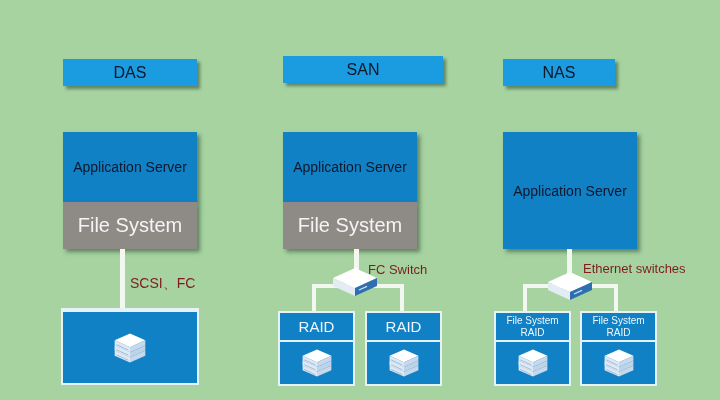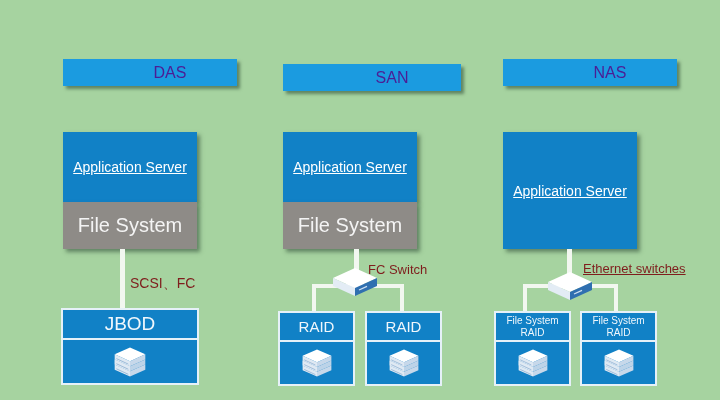--- a/index.html
+++ b/index.html
@@ -1,19 +1,19 @@
 <!DOCTYPE html>
 <html><head>
 <meta charset="utf-8">
 <style>
   html,body{margin:0;padding:0;}
   body{width:720px;height:400px;background:#a6d3a0;position:relative;overflow:hidden;font-family:"Liberation Sans","DejaVu Sans",sans-serif;}
   .abs{position:absolute;}
-  .title{background:#1b9be0;color:#4c1d95;font-size:16px;text-align:center;line-height:27px;height:27px;box-shadow:3px 3px 3px rgba(40,70,50,0.55);padding-left:40px;}
-  .app{background:#1181c6;color:#ffffff;font-size:14px;display:flex;align-items:center;justify-content:center;box-shadow:3px 3px 4px rgba(40,70,50,0.55);text-decoration:underline;}
+  .title{background:#1b9be0;color:#0f172a;font-size:16px;text-align:center;line-height:27px;height:27px;box-shadow:3px 3px 3px rgba(40,70,50,0.55);}
+  .app{background:#1181c6;color:#0f172a;font-size:14px;display:flex;align-items:center;justify-content:center;box-shadow:3px 3px 4px rgba(40,70,50,0.55);}
   .fs{background:#8e8b87;color:#f4f4f4;font-size:20px;display:flex;align-items:center;justify-content:center;box-shadow:3px 3px 4px rgba(40,70,50,0.55);}
   .line{background:#f2f7f0;}
   .label{color:#7f1d1d;font-size:14px;white-space:nowrap;}
   .store{border:2px solid #e6f1f8;background:#e6f1f8;box-sizing:border-box;display:flex;flex-direction:column;}
   .store-head{background:#1181c6;color:#f0f7fc;display:flex;align-items:center;justify-content:center;text-align:center;}
   .store-body{background:#1181c6;margin-top:2px;flex:1;display:flex;align-items:center;justify-content:center;}
   .nas-head{font-size:10px;line-height:12px;}
 </style>
 </head>
 <body>
@@ -42,29 +42,28 @@
     </symbol>
   </defs>
 </svg>
 
 <div class="abs title" style="left:63px;top:59px;width:134px;">DAS</div>
 <div class="abs app" style="left:63px;top:132px;width:134px;height:70px;">Application Server</div>
 <div class="abs fs" style="left:63px;top:202px;width:134px;height:47px;">File System</div>
 <div class="abs line" style="left:120px;top:249px;width:5px;height:60px;"></div>
 <div class="abs label" style="left:130px;top:275px;text-align:right;">SCSI、FC</div>
 <div class="abs store" style="left:61px;top:308px;width:138px;height:77px;">
-  <div class="store-head" style="height:28px;font-size:19px;">JBOD</div>
   <div class="store-body">
     <svg width="34" height="30">
         <use href="#disk"></use>
       </svg>
   </div>
 </div>
 
-<div class="abs title" style="left:283px;top:64px;width:138px;">SAN</div>
+<div class="abs title" style="left:283px;top:56px;width:160px;">SAN</div>
 <div class="abs app" style="left:283px;top:132px;width:134px;height:70px;">Application Server</div>
 <div class="abs fs" style="left:283px;top:202px;width:134px;height:47px;">File System</div>
 <div class="abs line" style="left:354px;top:249px;width:5px;height:25px;"></div>
 <div class="abs line" style="left:312px;top:284px;width:92px;height:4px;"></div>
 <div class="abs line" style="left:312px;top:284px;width:4px;height:27px;"></div>
 <div class="abs line" style="left:400px;top:284px;width:4px;height:27px;"></div>
 <svg class="abs" style="left:333px;top:268px;" width="44" height="30">
     <use href="#switch"></use>
   </svg>
 <div class="abs label" style="left:368px;top:262px;font-size:13px;">FC Switch</div>
@@ -78,30 +77,30 @@
 </div>
 <div class="abs store" style="left:365px;top:311px;width:77px;height:75px;">
   <div class="store-head" style="height:27px;font-size:15px;">RAID</div>
   <div class="store-body">
     <svg width="32" height="28">
         <use href="#disk"></use>
       </svg>
   </div>
 </div>
 
-<div class="abs title" style="left:503px;top:59px;width:134px;">NAS</div>
+<div class="abs title" style="left:503px;top:59px;width:112px;">NAS</div>
 <div class="abs app" style="left:503px;top:132px;width:134px;height:117px;">Application Server</div>
 <div class="abs line" style="left:567px;top:249px;width:5px;height:25px;"></div>
 <div class="abs line" style="left:523px;top:284px;width:95px;height:4px;"></div>
 <div class="abs line" style="left:523px;top:284px;width:4px;height:27px;"></div>
 <div class="abs line" style="left:614px;top:284px;width:4px;height:27px;"></div>
 <svg class="abs" style="left:548px;top:272px;" width="44" height="30">
     <use href="#switch"></use>
   </svg>
-<div class="abs label" style="left:583px;top:261px;font-size:13px;text-decoration:underline;">Ethernet switches</div>
+<div class="abs label" style="left:583px;top:261px;font-size:13px;">Ethernet switches</div>
 <div class="abs store" style="left:494px;top:311px;width:77px;height:75px;">
   <div class="store-head nas-head" style="height:27px;flex-direction:column;">
     <span>File System</span>
     <span>RAID</span>
   </div>
   <div class="store-body">
     <svg width="32" height="28">
         <use href="#disk"></use>
       </svg>
   </div>

